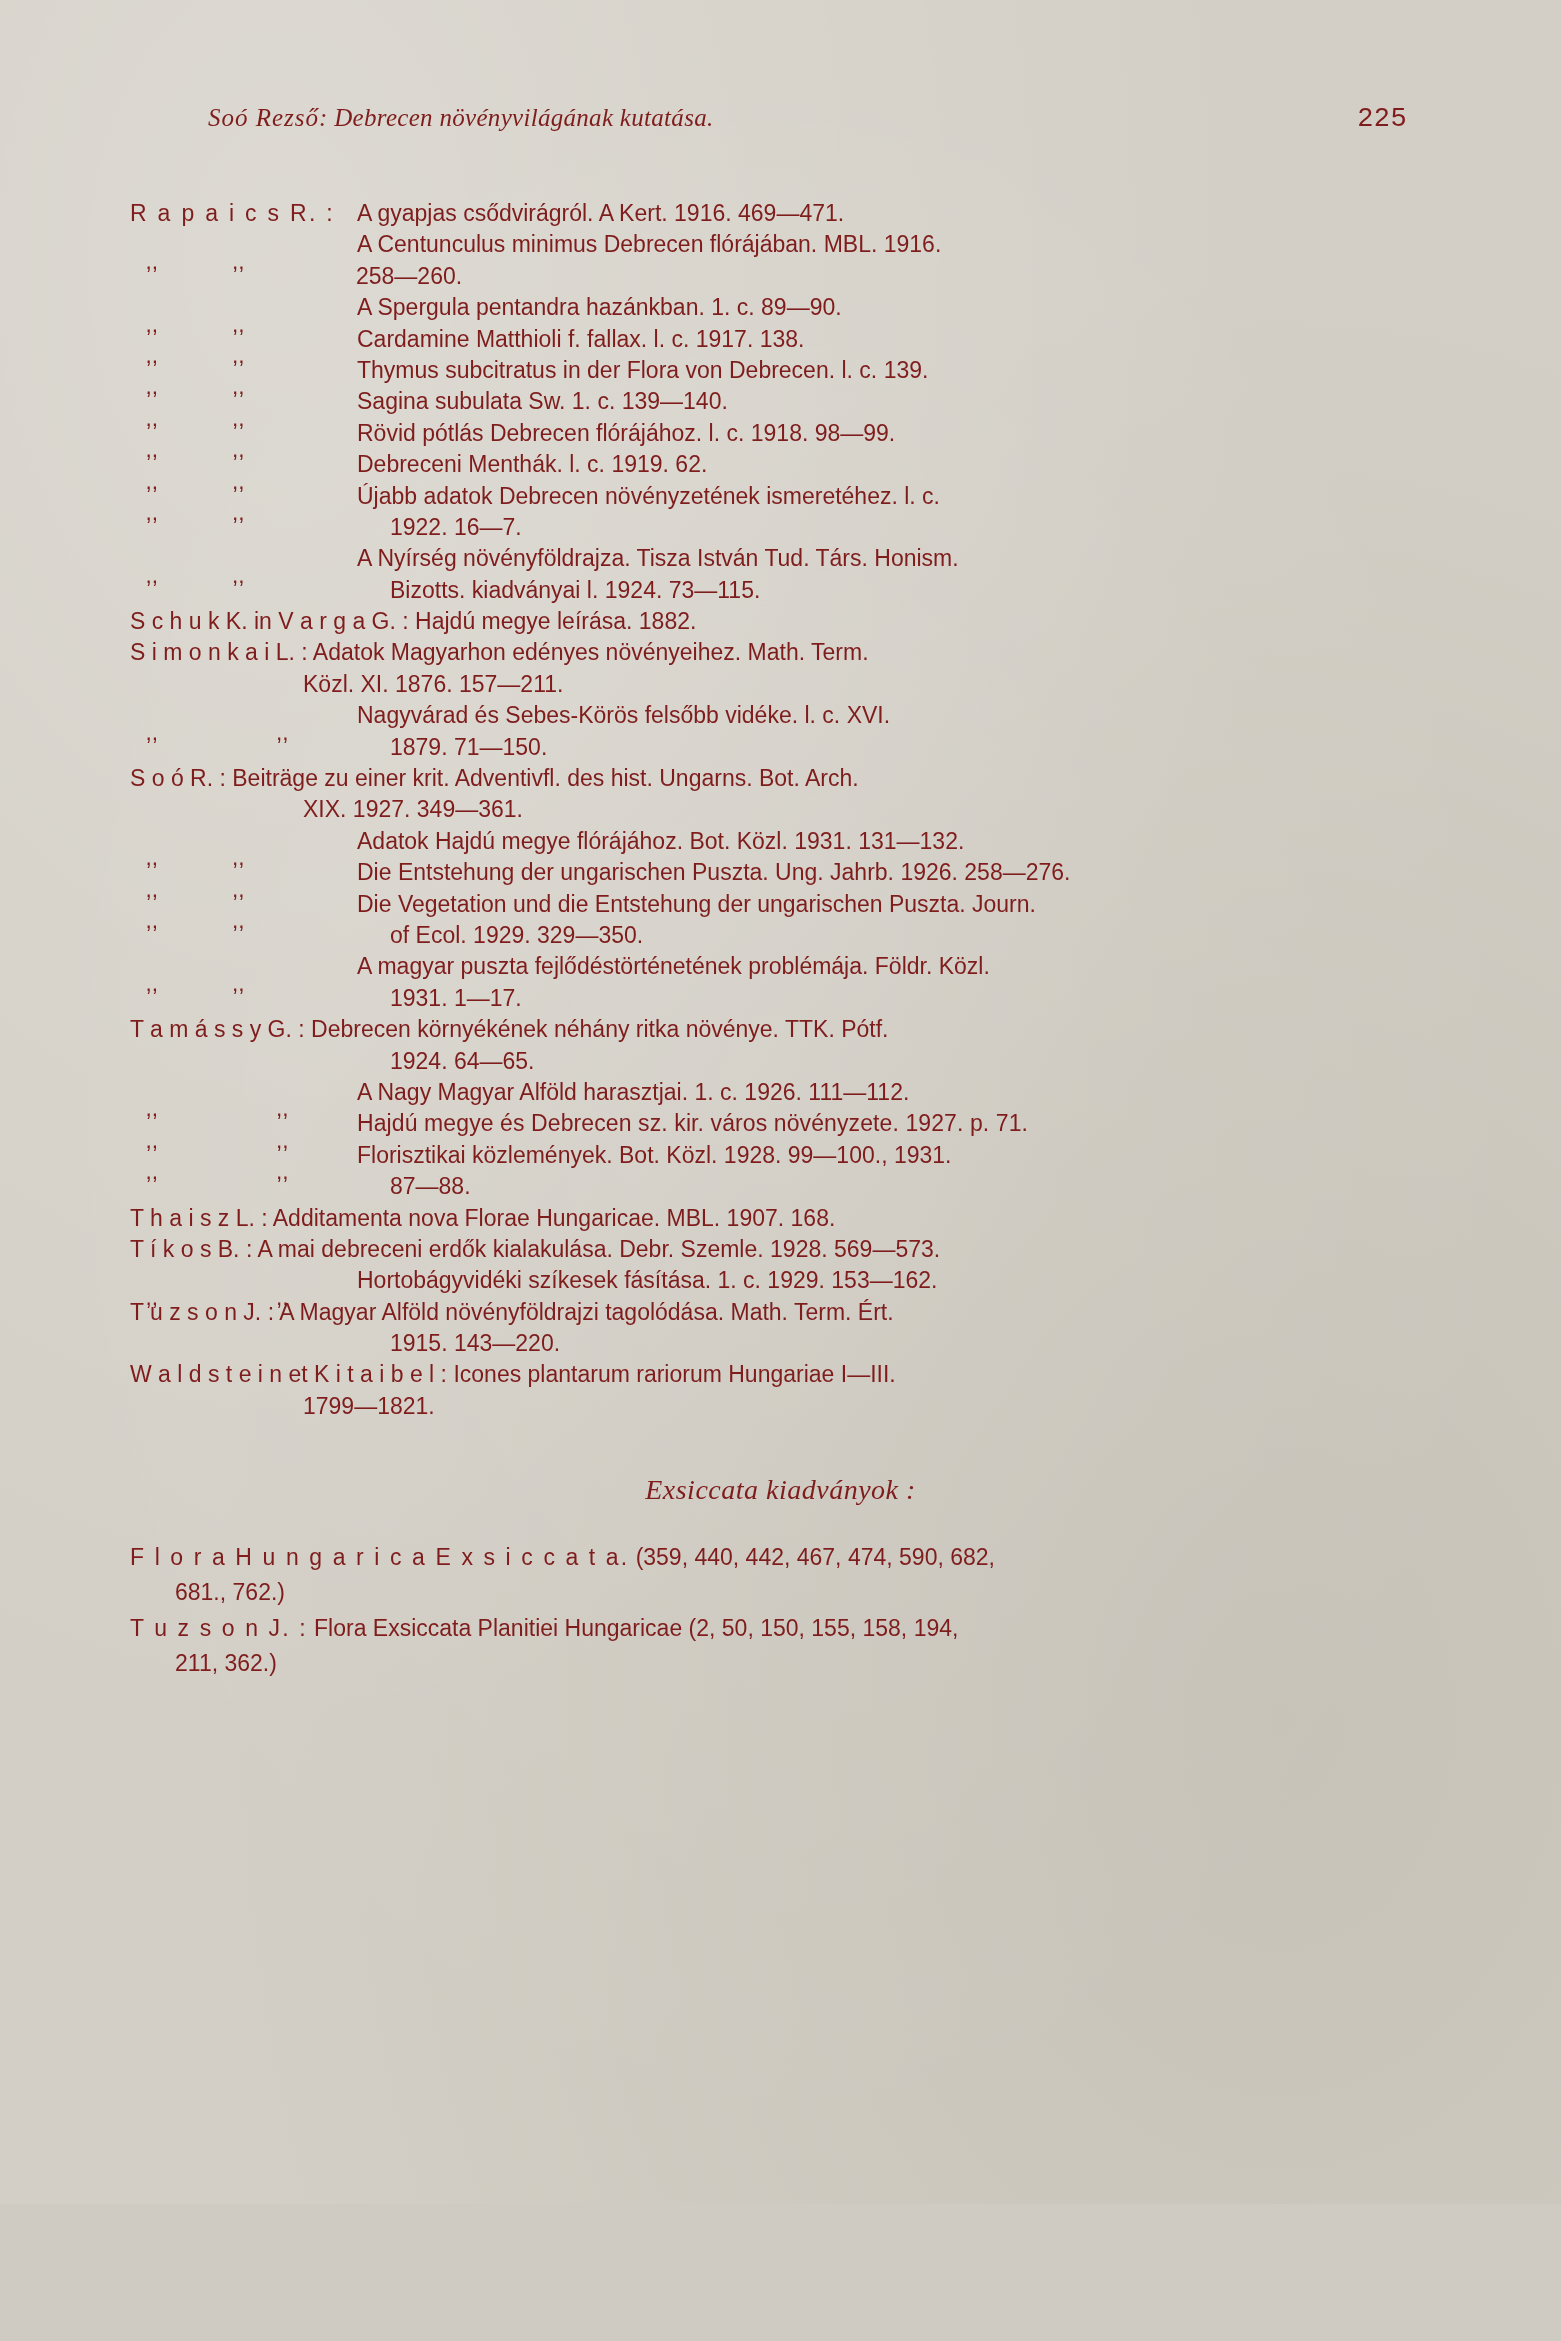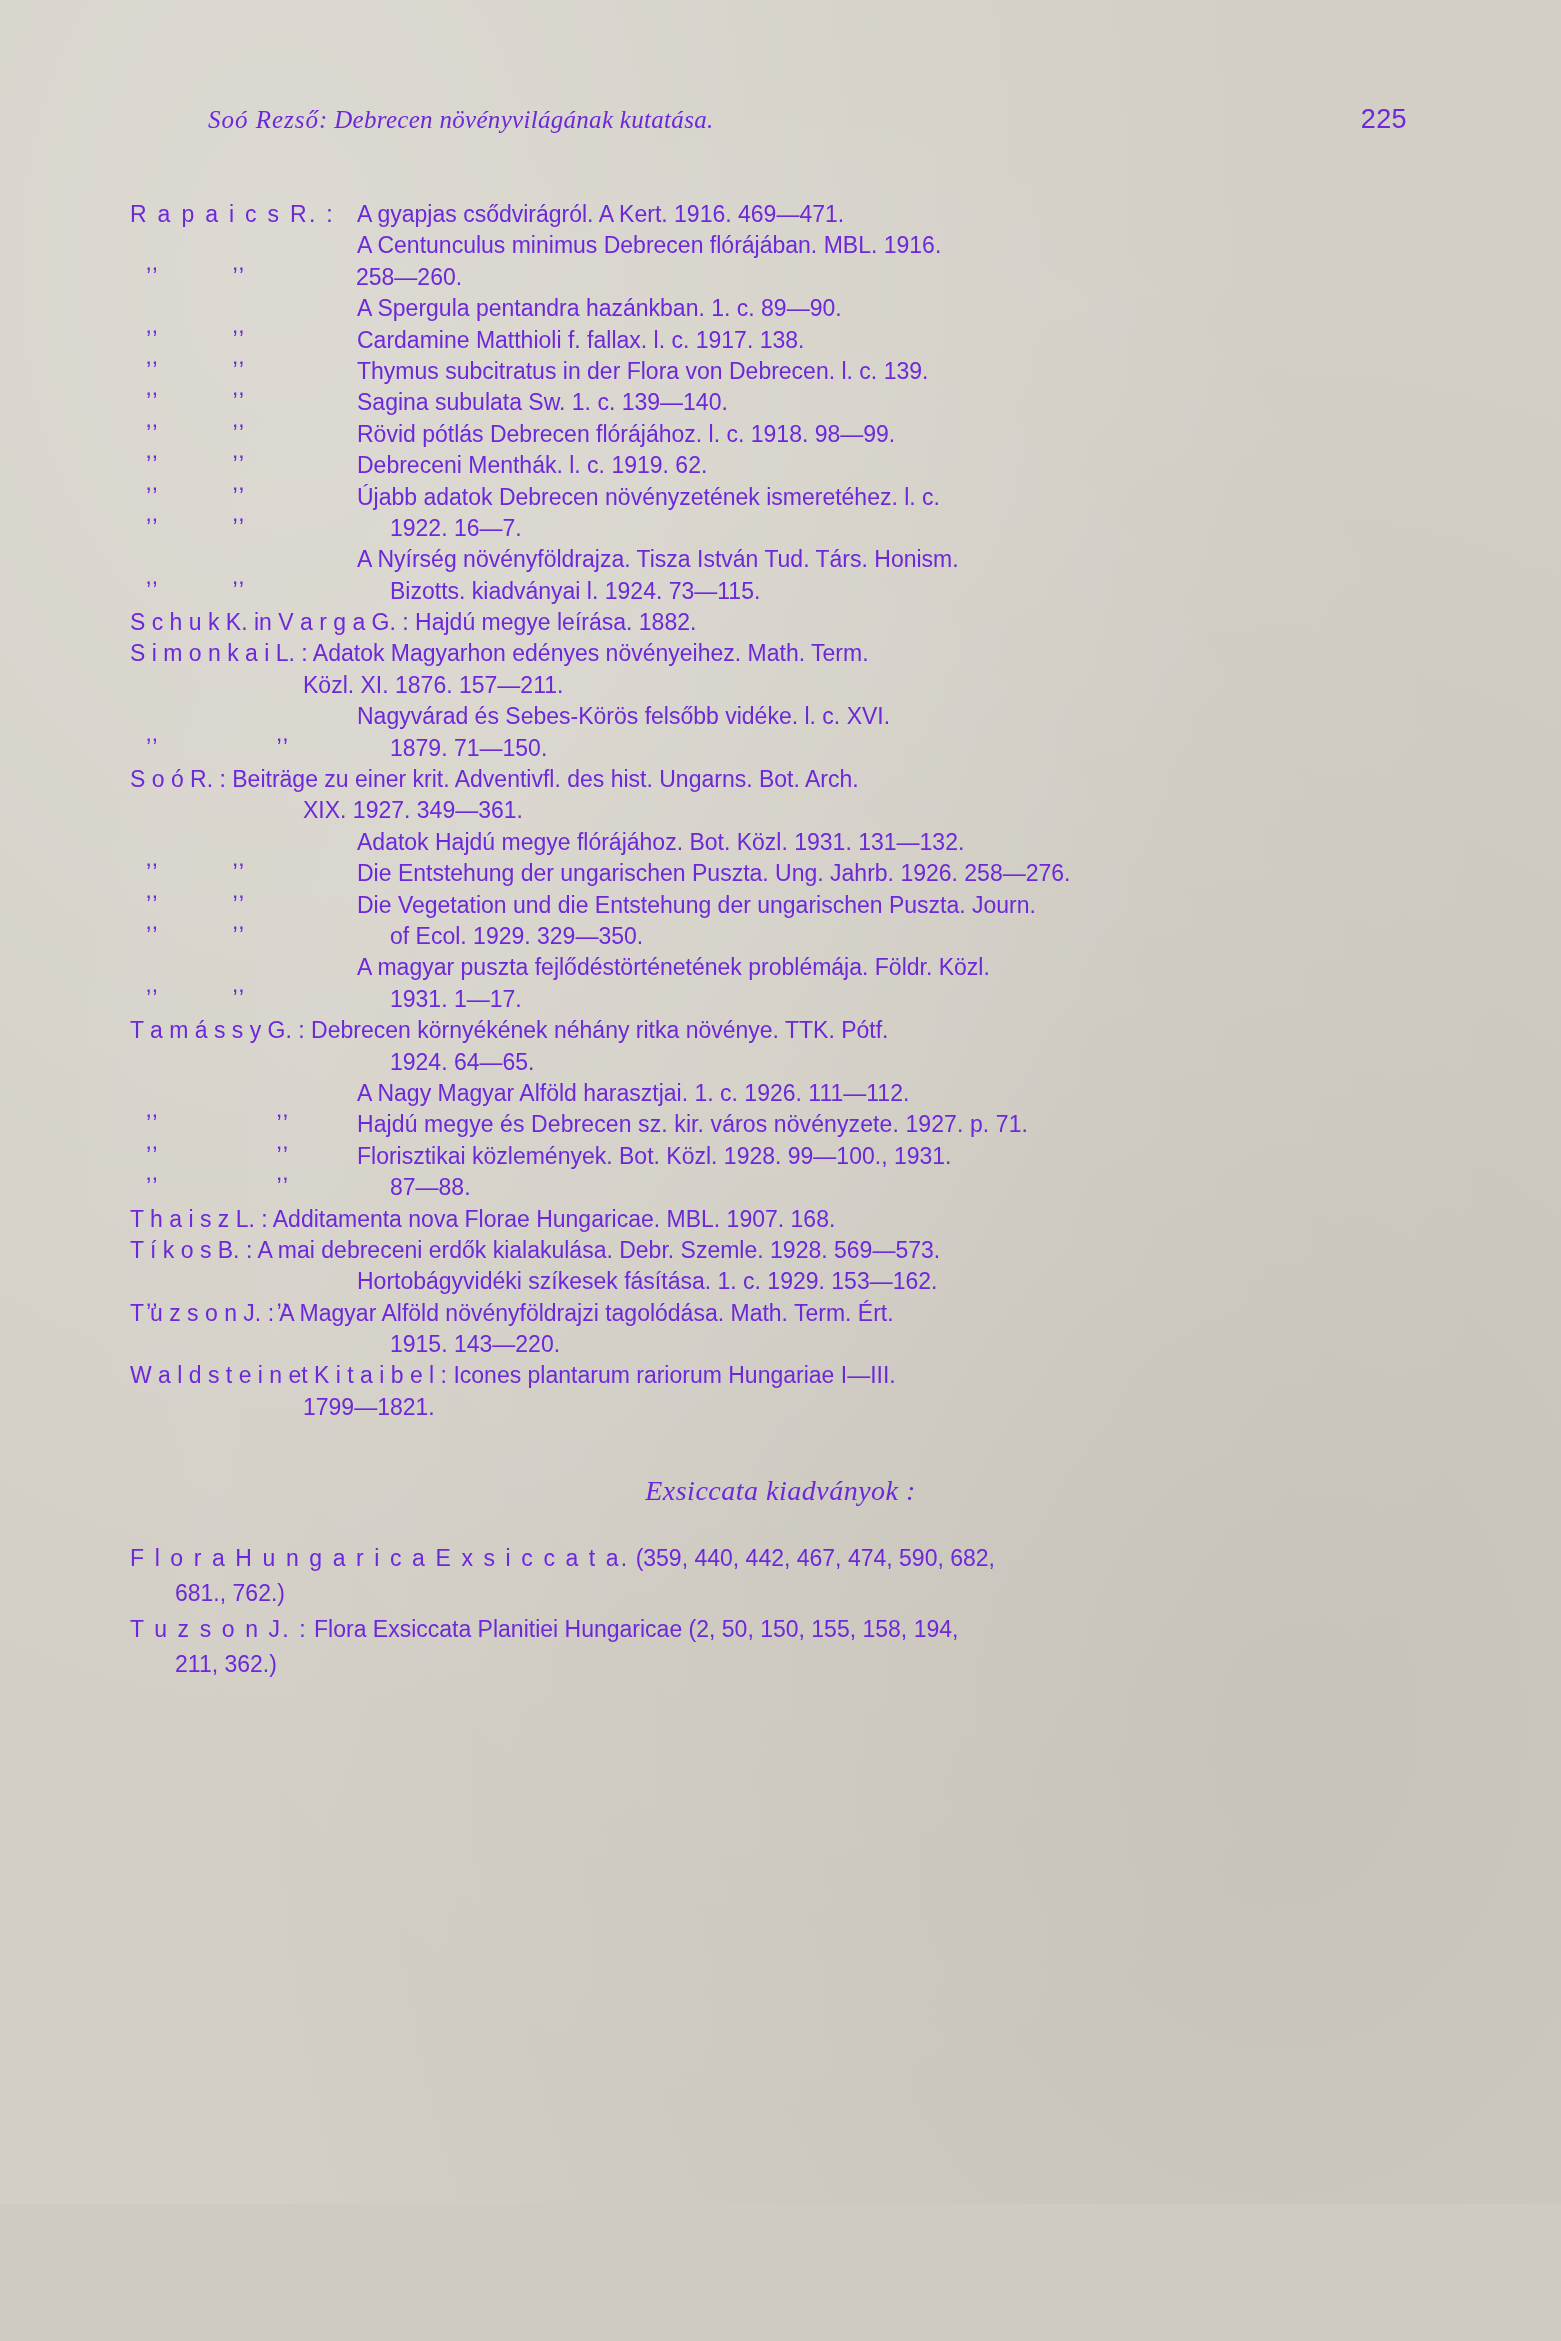--- a/index.html
+++ b/index.html
@@ -7,21 +7,21 @@
     padding: 0;
     background: #cfcbc2;
   }
   .page {
     position: relative;
     width: 1561px;
     height: 2204px;
     background: #d3cfc6;
     overflow: hidden;
     font-family: "Liberation Serif", serif;
-    color: #6d28d9;
+    color: #7f1d1d;
   }
   
   .page::before {
     content: "";
     position: absolute;
     inset: 0;
     background:
       radial-gradient(ellipse at 18% 12%, rgba(255,255,255,0.22), rgba(255,255,255,0) 55%),
       radial-gradient(ellipse at 82% 78%, rgba(120,110,95,0.13), rgba(0,0,0,0) 60%),
       radial-gradient(ellipse at 50% 50%, rgba(255,255,255,0.10), rgba(0,0,0,0) 70%);
@@ -42,21 +42,21 @@
   }
   .header .running-title {
     font-style: italic;
     font-size: 25px;
     letter-spacing: 0.3px;
     font-family: "Liberation Serif", serif;
   }
   .header .running-title .sp { letter-spacing: 1px; }
   .header .folio {
     font-size: 27px;
-    font-family: Liberation Sans, sans-serif;
+    font-family: Liberation Mono, monospace;
     letter-spacing: 0.4px;
     text-align: right;
   }
 
   .biblio {
     font-family: "Liberation Sans", sans-serif;
     font-size: 23px;
     line-height: 1.365;
   }
   .entry {

